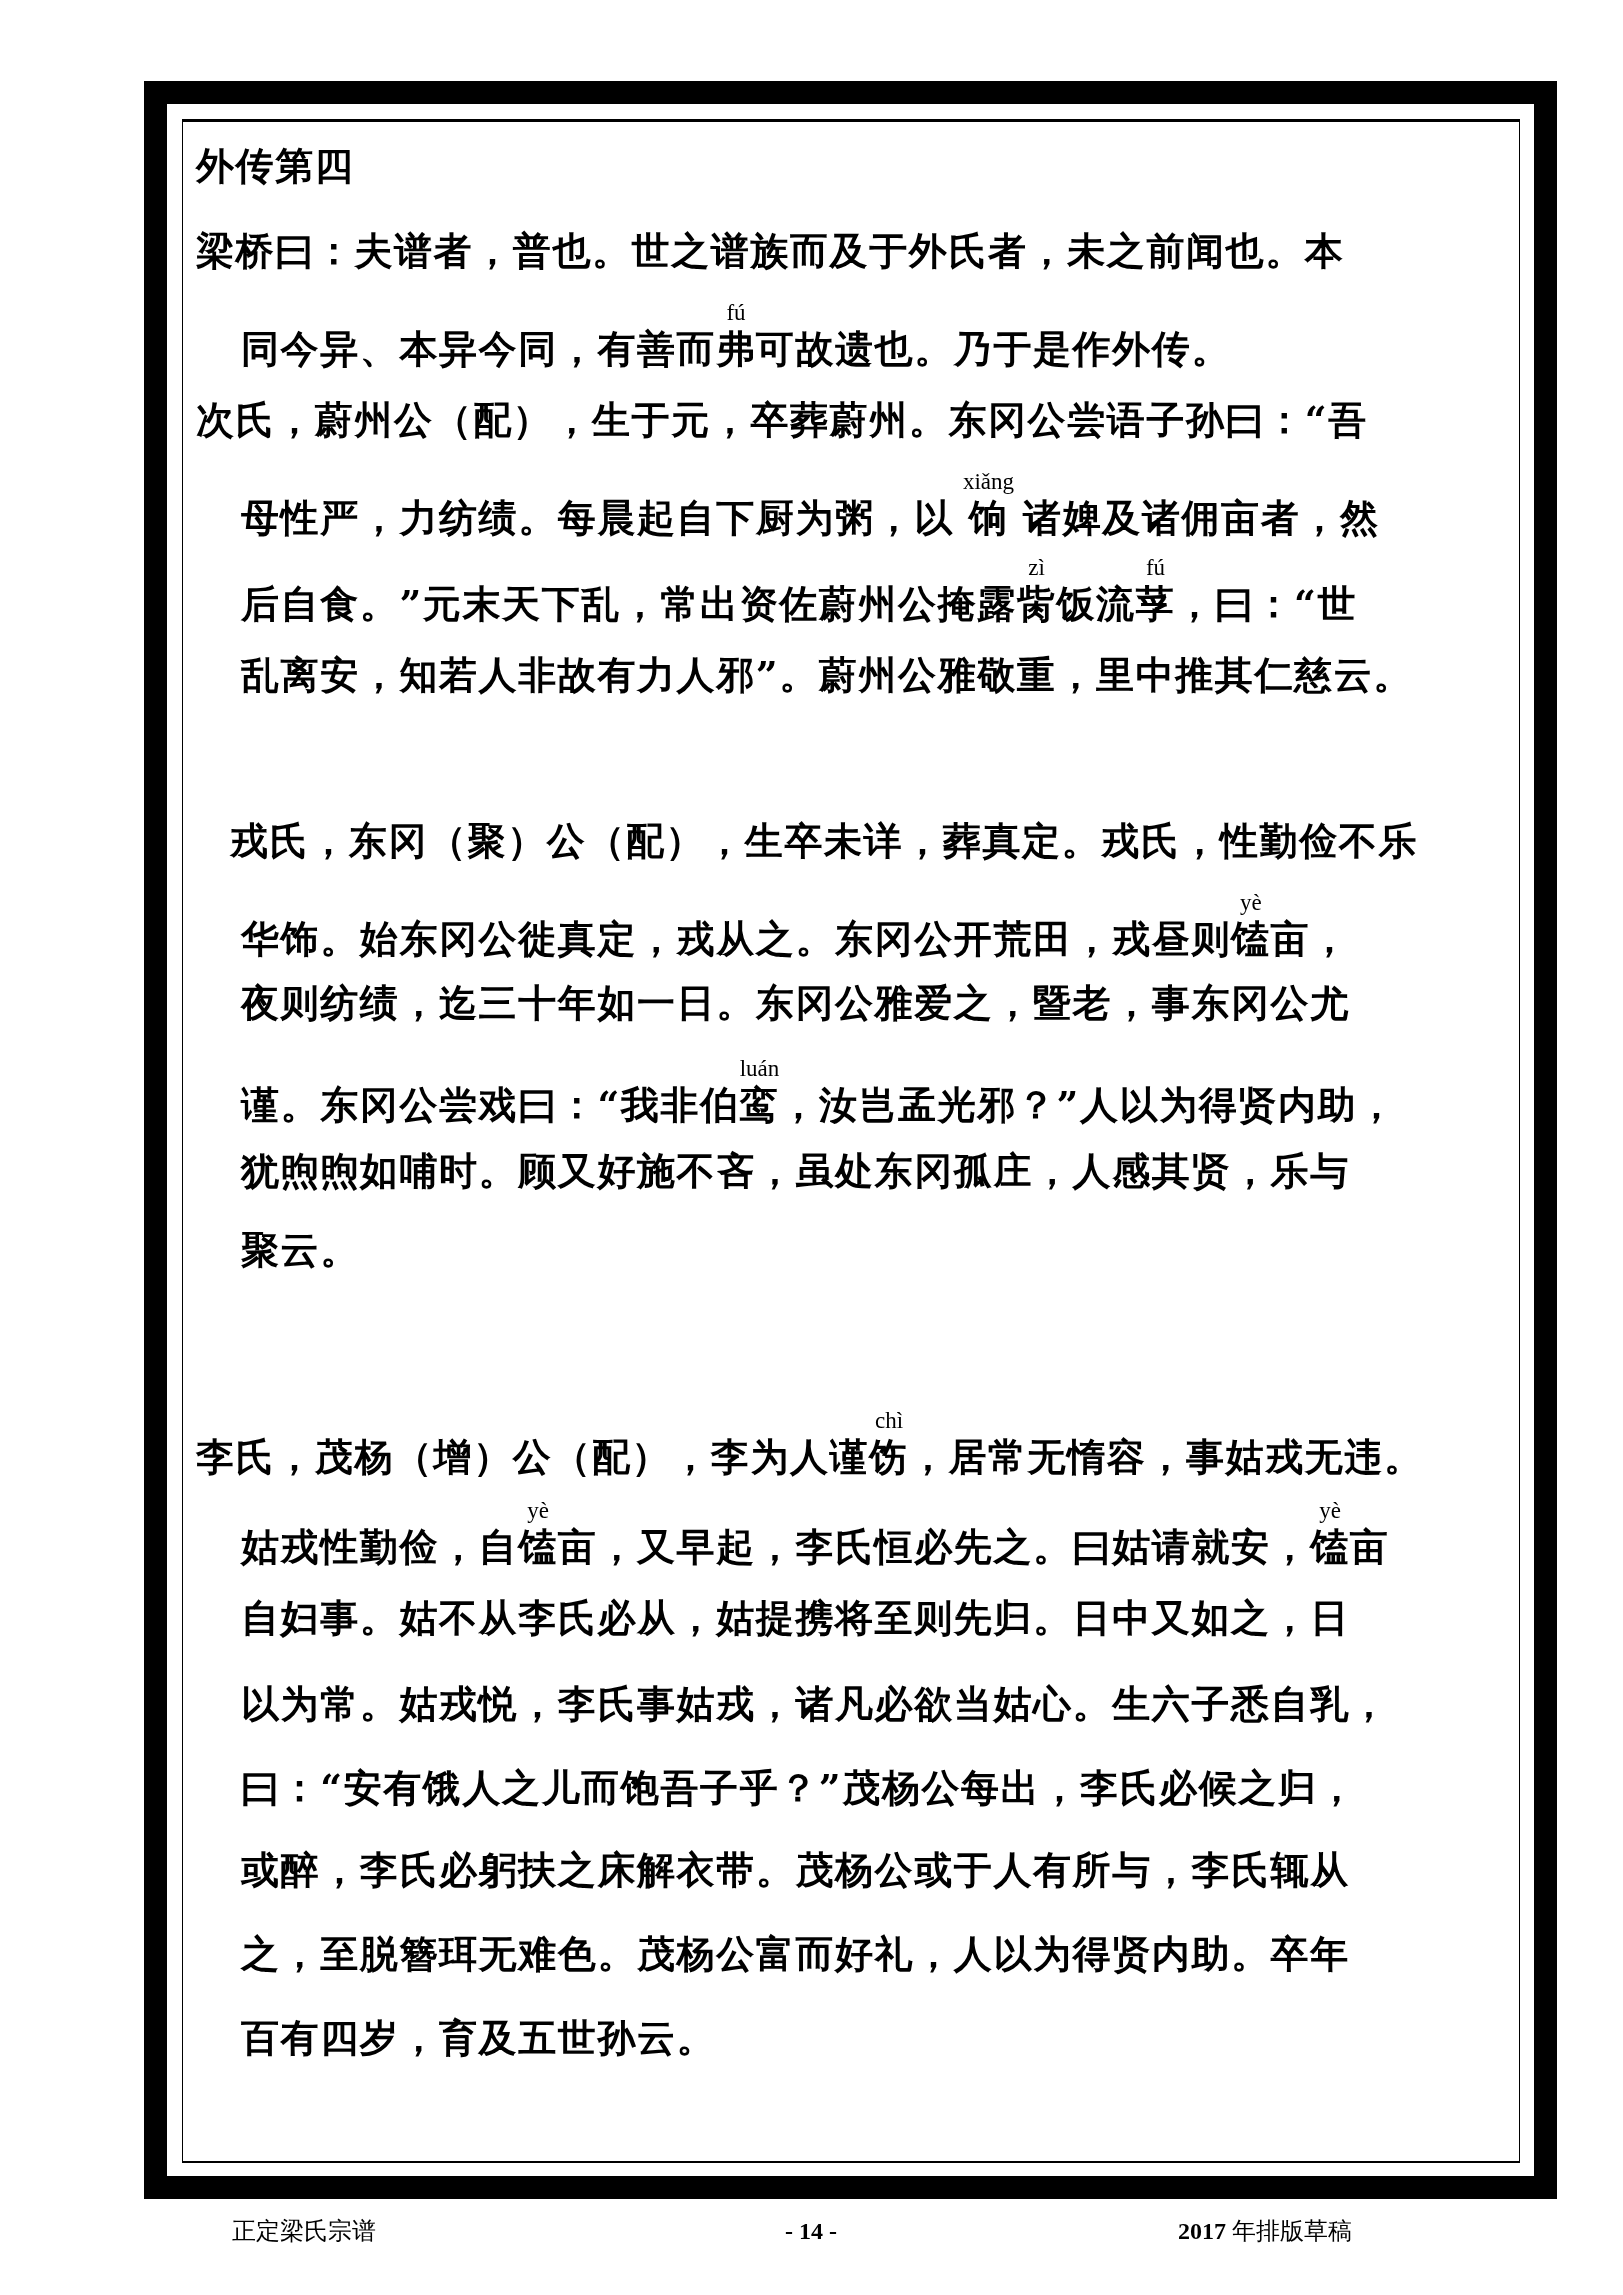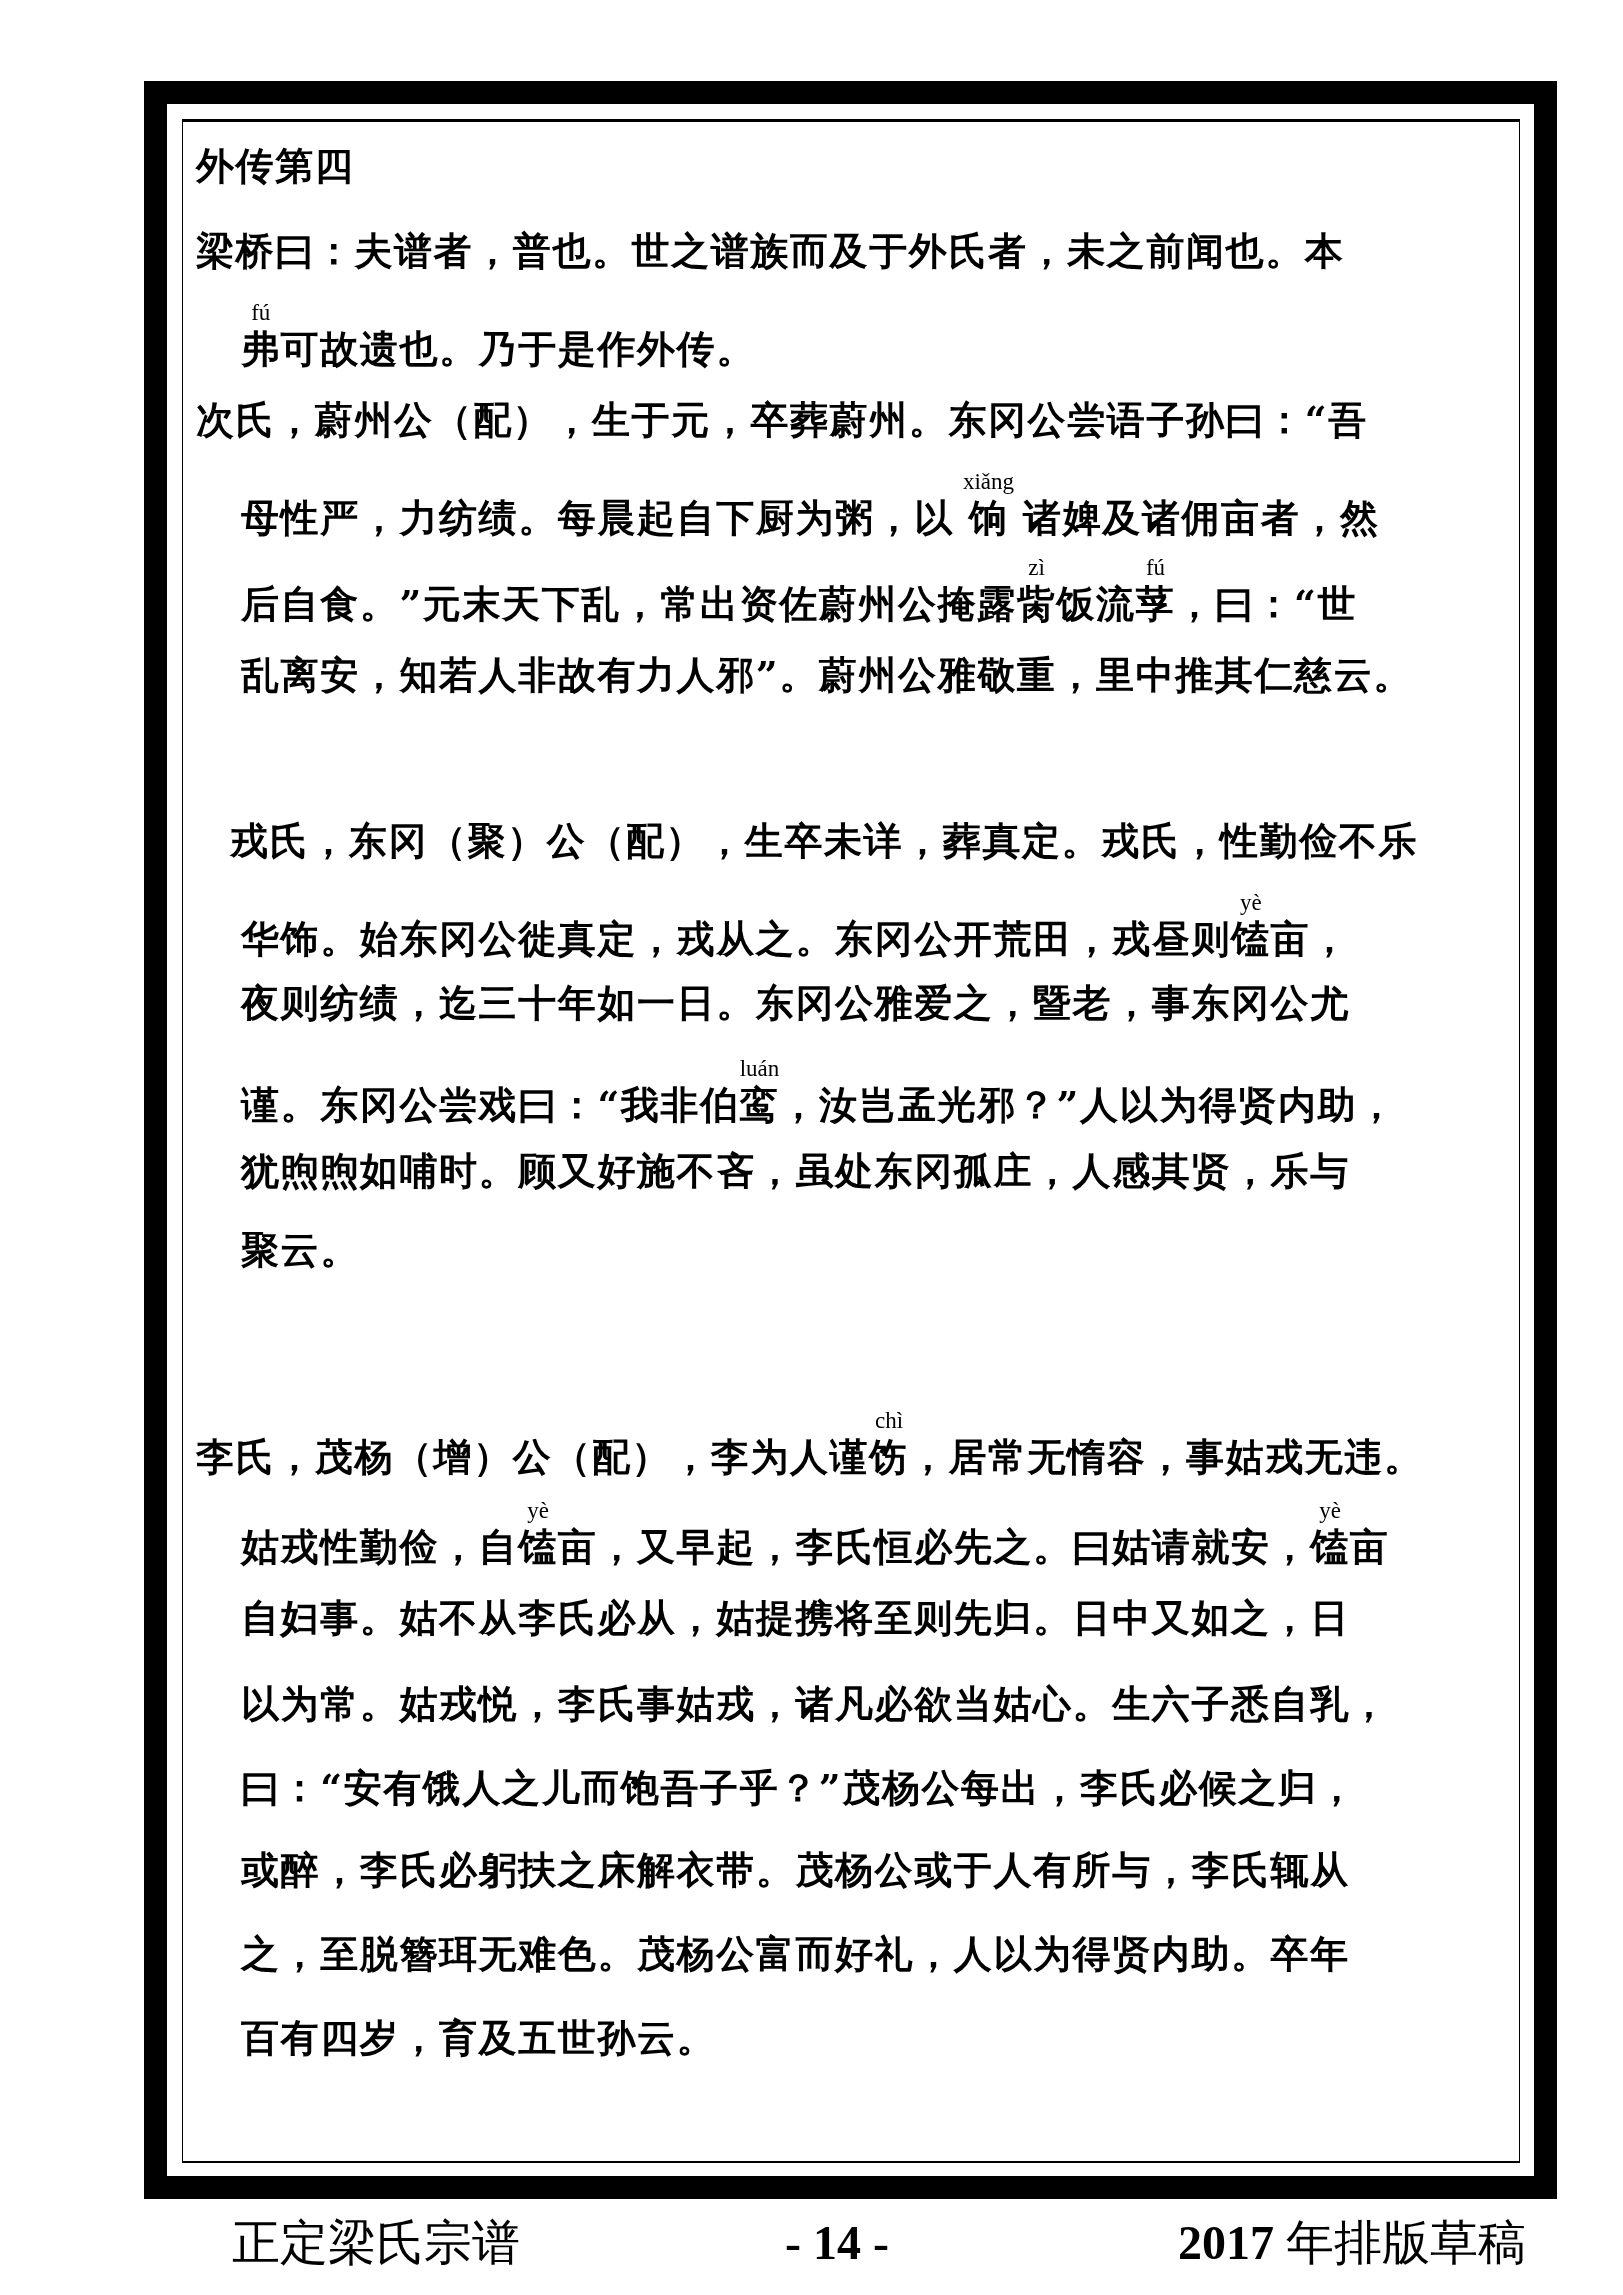--- a/index.html
+++ b/index.html
@@ -64,41 +64,41 @@
     transform: translateX(-50%);
     font-family: "Liberation Serif", serif;
     font-weight: normal;
     font-size: 23px;
     letter-spacing: 0;
     white-space: nowrap;
   }
   .footer {
     position: absolute;
     top: 2219px;
-    font-size: 48px;
+    font-size: 24px;
     line-height: 1;
     white-space: nowrap;
     font-family: "Liberation Serif", "DejaVu Serif", serif;
   }
   .footer-left { left: 232px; }
   .footer-center { left: 785px; font-weight: bold; text-align: right; }
   .footer-right { left: 1178px; }
   .footer-right .year { font-weight: bold; }
 </style>
 </head>
 <body>
 
 <div class="outer-frame"></div>
 <div class="inner-frame"></div>
 
 <div class="content">
   <div class="line title" style="top:147px;">外传第四</div>
 
   <div class="line" style="top:232px;"><span>梁桥曰：夫谱者，普也。世之谱族而及于外氏者，未之前闻也。本</span></div>
-  <div class="line indent" style="top:330px;"><span class="ruby-char"><span class="pinyin">fú</span><span>弗</span></span><span>可故遗也。乃于是作外传。</span></div>
+  <div class="line indent" style="top:330px;"><span>同今异、本异今同，有善而</span><span class="ruby-char"><span class="pinyin">fú</span><span>弗</span></span><span>可故遗也。乃于是作外传。</span></div>
 
   <div class="line" style="top:401px;"><span>次氏，蔚州公（配），生于元，卒葬蔚州。东冈公尝语子孙曰：“吾</span></div>
   <div class="line indent" style="top:499px;"><span>母性严，力纺绩。每晨起自下厨为粥，以 </span><span class="ruby-char"><span class="pinyin">xiǎng</span><span>饷</span></span><span> 诸婢及诸佣亩者，然</span></div>
   <div class="line indent" style="top:585px;"><span>后自食。”元末天下乱，常出资佐蔚州公掩露</span><span class="ruby-char"><span class="pinyin">zì</span><span>胔</span></span><span>饭流</span><span class="ruby-char"><span class="pinyin">fú</span><span>莩</span></span><span>，曰：“世</span></div>
   <div class="line indent" style="top:656px;"><span>乱离安，知若人非故有力人邪”。蔚州公雅敬重，里中推其仁慈云。</span></div>
 
   <div class="line" style="top:822px;margin-left:34px;"><span>戎氏，东冈（聚）公（配），生卒未详，葬真定。戎氏，性勤俭不乐</span></div>
   <div class="line indent" style="top:920px;"><span>华饰。始东冈公徙真定，戎从之。东冈公开荒田，戎昼则</span><span class="ruby-char"><span class="pinyin">yè</span><span>馌</span></span><span>亩，</span></div>
   <div class="line indent" style="top:984px;"><span>夜则纺绩，迄三十年如一日。东冈公雅爱之，暨老，事东冈公尤</span></div>
   <div class="line indent" style="top:1086px;"><span>谨。东冈公尝戏曰：“我非伯</span><span class="ruby-char"><span class="pinyin">luán</span><span>鸾</span></span><span>，汝岂孟光邪？”人以为得贤内助，</span></div>

